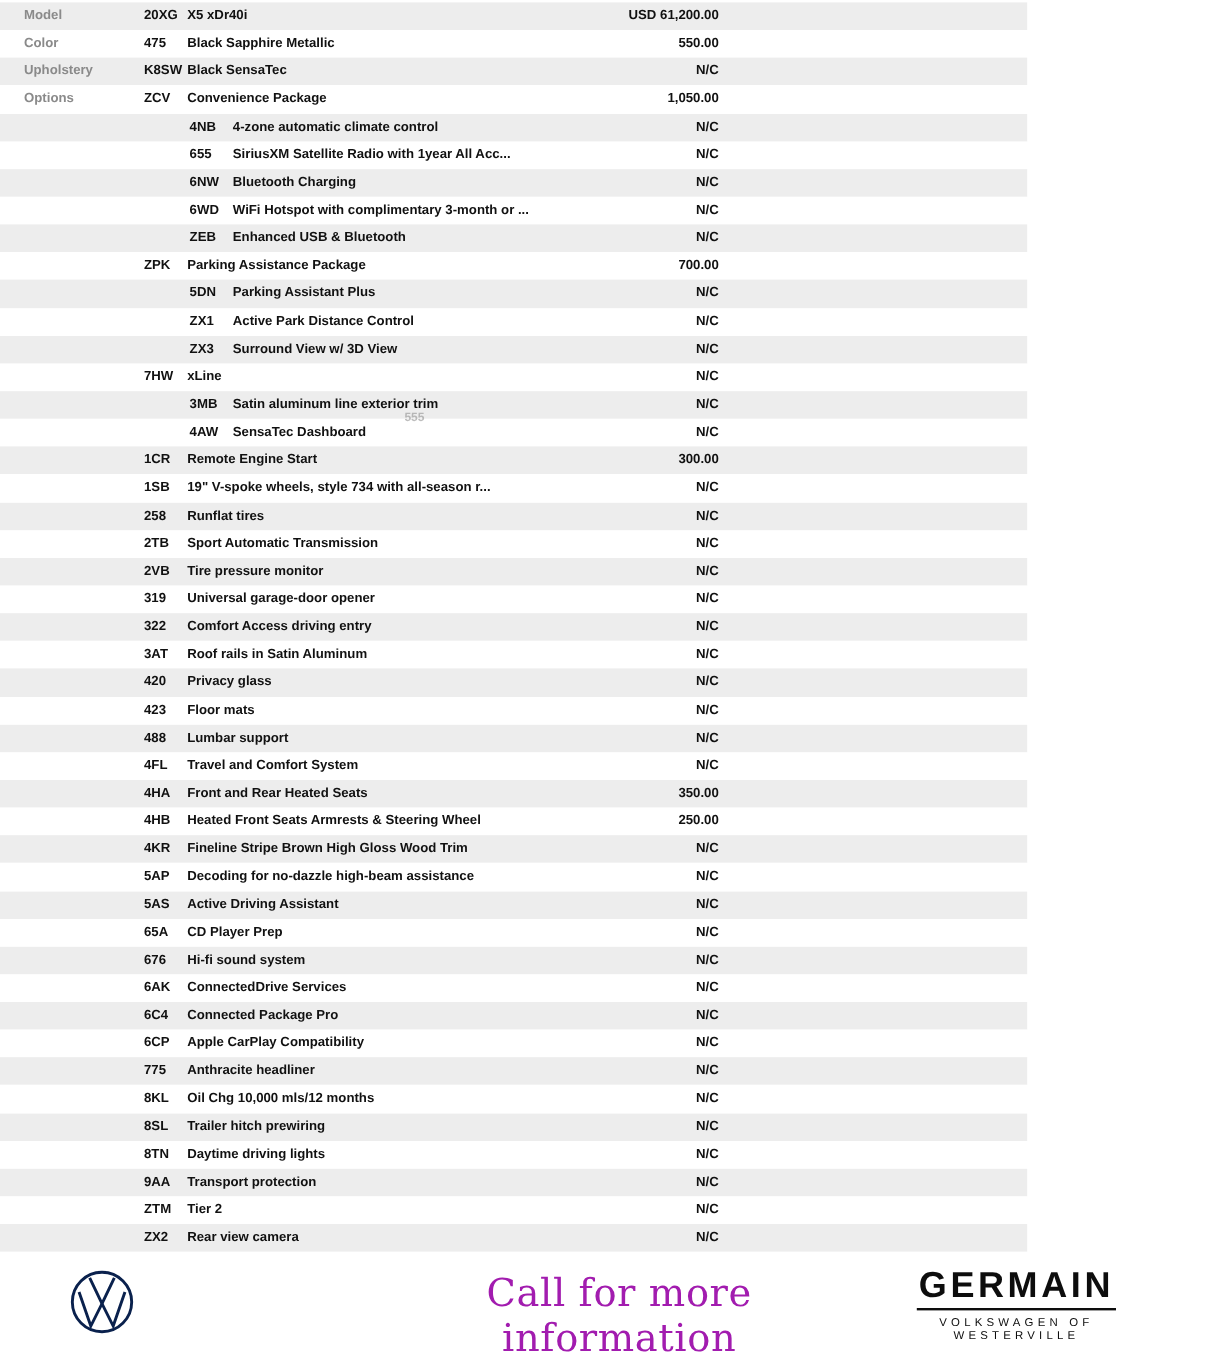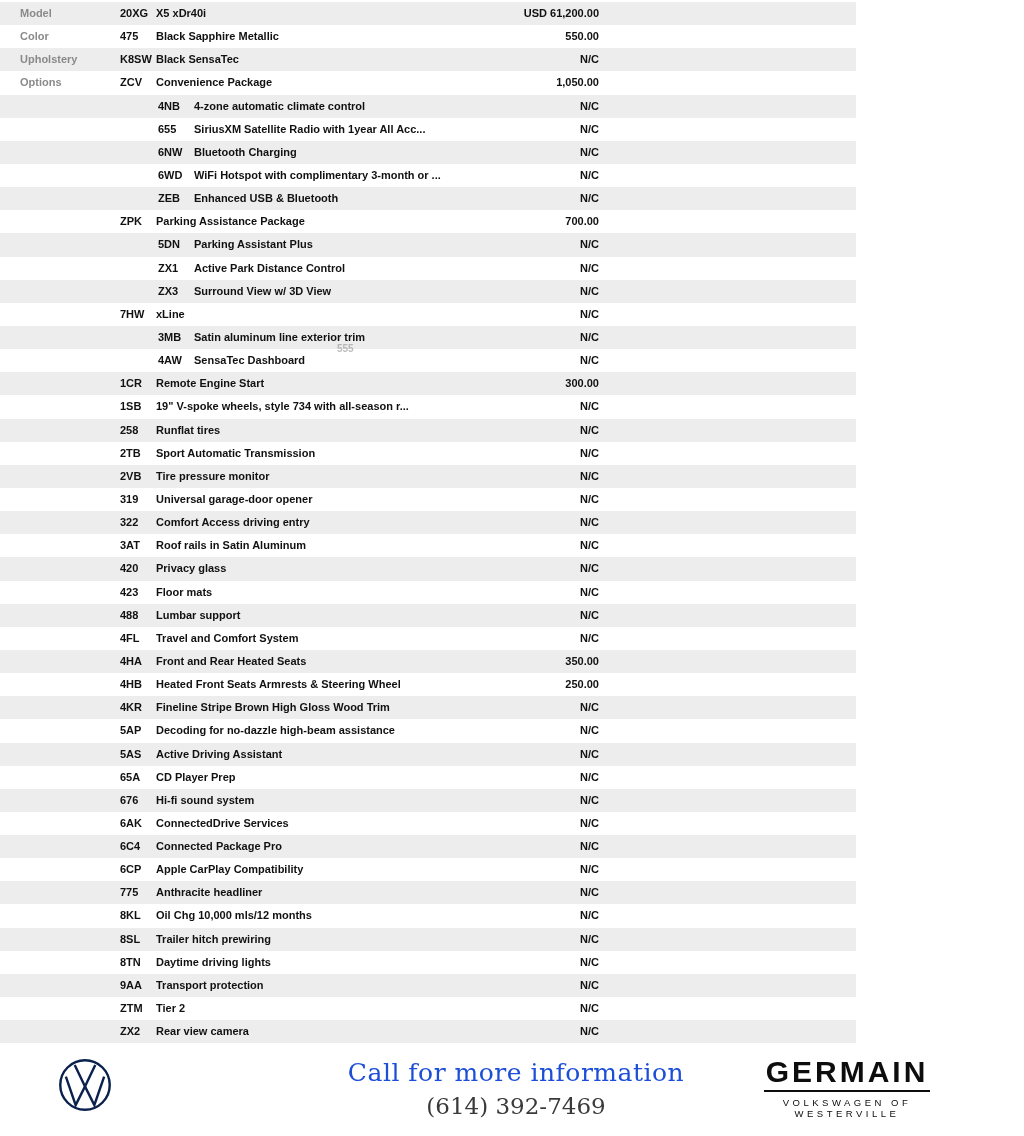--- a/index.html
+++ b/index.html
@@ -29,22 +29,22 @@
   .footer {
     position:absolute; left:0; top:1044px; width:1024px; height:92px;
     background:#ffffff;
   }
   .vw-logo { position:absolute; left:57px; top:13px; width:56px; height:56px; }
   .call-block {
     position:absolute; left:336px; top:14px; width:360px; text-align:center;
     color:#383838;
   }
   .call-line1 {
-    font-family:"DejaVu Serif", serif; font-size:25px; letter-spacing:0.5px;
-    color:#1d4ed8;
+    font-family:"DejaVu Serif", serif; font-size:32px; letter-spacing:0.5px;
+    color:#a21caf;
   }
   .call-line2 {
     font-family:"DejaVu Serif", serif; font-size:23px; margin-top:6px;
     color:#3a3a3a;
   }
   .germain-block { position:absolute; left:740px; top:12px; width:214px; text-align:center; }
   .germain-name {
     display:inline-block; font-size:30px; font-weight:bold; letter-spacing:3px;
     color:#0d0d0d; padding:0 2px 2px 2px; border-bottom:2.5px solid #0d0d0d;
     line-height:32px;

